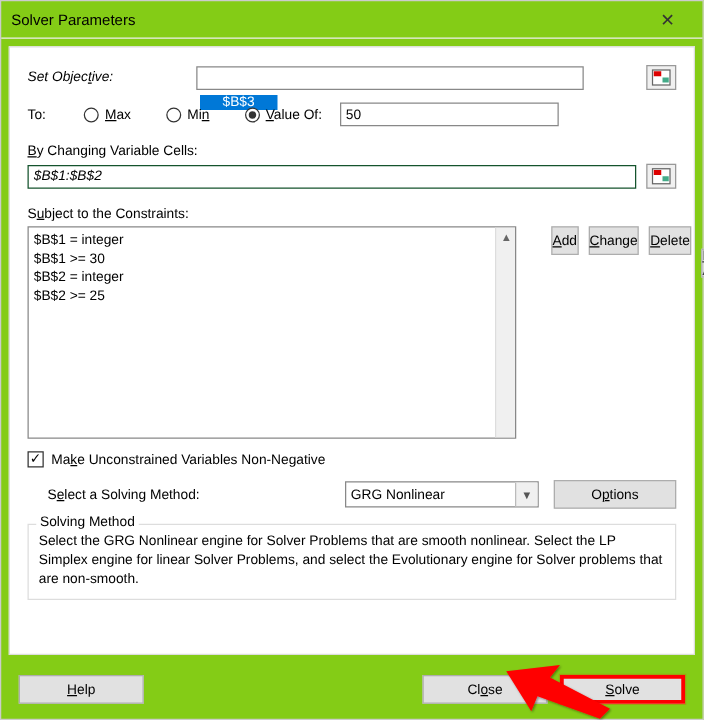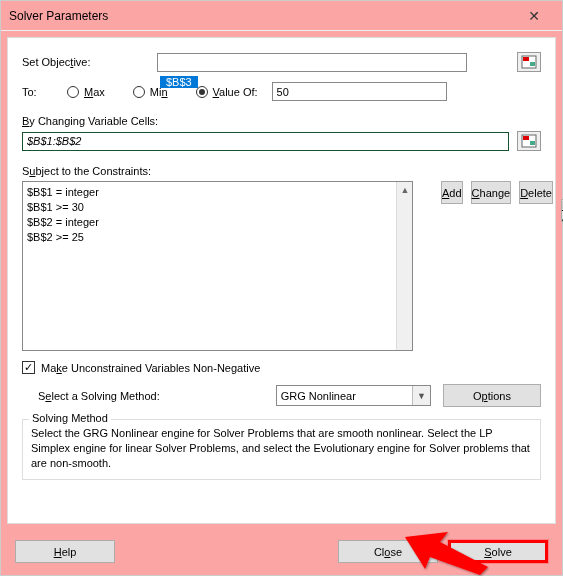--- a/index.html
+++ b/index.html
@@ -1,28 +1,28 @@
 <!DOCTYPE html>
 <html><head>
 <meta charset="utf-8">
 <style>
   * { box-sizing: border-box; font-family: "Segoe UI", Tahoma, sans-serif; font-size: 11px; }
   body { margin: 0; background: #fff; }
-  .window { width: 563px; height: 576px; background: #fca5a5; border: 1px solid #ccc; display: flex; flex-direction: column; }
+  .window { width: 563px; height: 576px; background: #84cc16; border: 1px solid #ccc; display: flex; flex-direction: column; }
   .titlebar { height: 30px; display: flex; align-items: center; padding: 0 8px; border-bottom: 1px solid #eee; }
   .titlebar-title { flex: 1; font-size: 12px; color: #000; }
   .close-btn { width: 40px; height: 28px; display: flex; align-items: center; justify-content: center; cursor: pointer; }
   .close-x { font-size: 14px; color: #333; }
   .outer-panel { margin: 6px; border: 1px solid #ddd; flex: 1; padding: 14px 14px 10px 14px; background: #fff; position: relative; }
   .row { display: flex; align-items: center; margin-bottom: 10px; }
   .lbl { color: #000; }
   .underline { text-decoration: underline; }
-  .objective-lbl { width: 135px; }
+  .objective-lbl { width: 135px; font-style: italic; }
   .objective-input { width: 310px; height: 19px; border: 1px solid #888; background: #fff; padding: 0 2px; display: flex; align-items: center; }
-  .objective-input .highlight { background: #0078d7; color: #fff; padding: 0 6px; margin-top: 40px; }
+  .objective-input .highlight { background: #0078d7; color: #fff; padding: 0 18px; margin-top: 40px; }
   .refbtn { width: 24px; height: 20px; border: 1px solid #999; background: #f0f0f0; margin-left: auto; display: flex; align-items: center; justify-content: center; cursor: pointer; }
   .refbtn svg { width: 16px; height: 14px; }
   .to-row { display: flex; align-items: center; margin-bottom: 14px; }
   .to-lbl { width: 45px; }
   .radio { display: flex; align-items: center; margin-right: 28px; cursor: pointer; }
   .radio-circle { width: 12px; height: 12px; border: 1px solid #333; border-radius: 50%; margin-right: 5px; display: flex; align-items: center; justify-content: center; background: #fff; }
   .radio-dot { width: 6px; height: 6px; border-radius: 50%; background: #333; }
   .valof-input { width: 175px; height: 19px; border: 1px solid #888; background: #fff; padding: 0 4px; margin-left: 6px; }
   .section-lbl { margin-bottom: 4px; }
   .varcells-row { display: flex; align-items: center; margin-bottom: 14px; }

